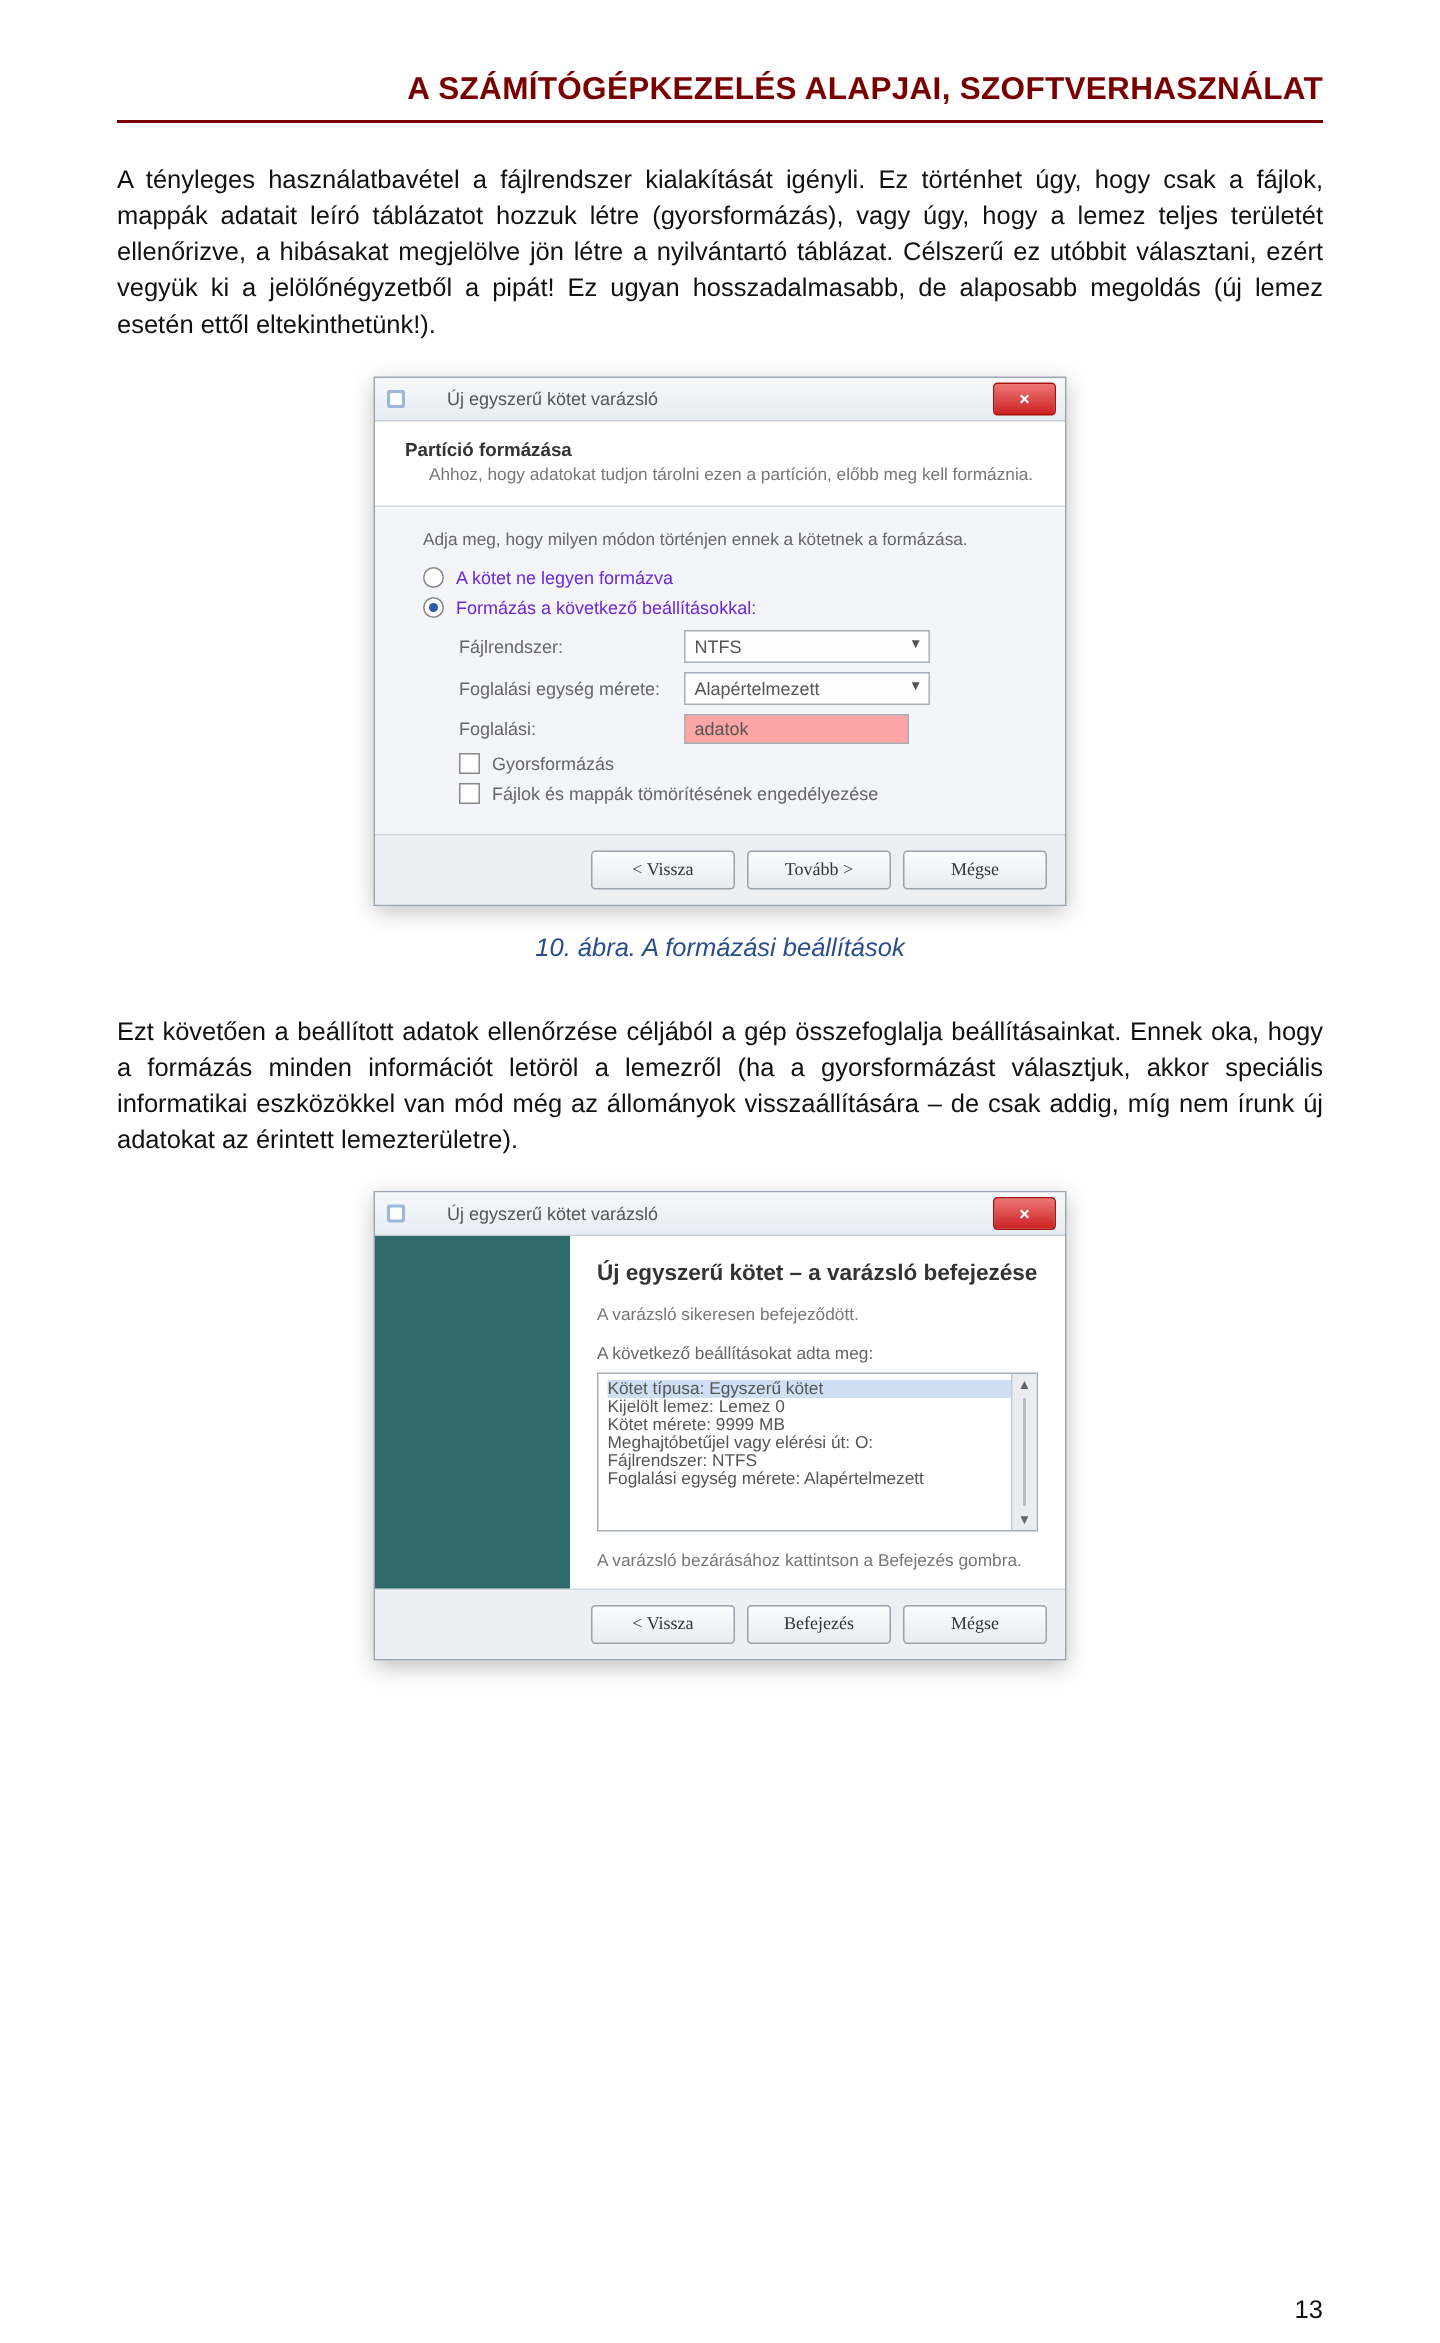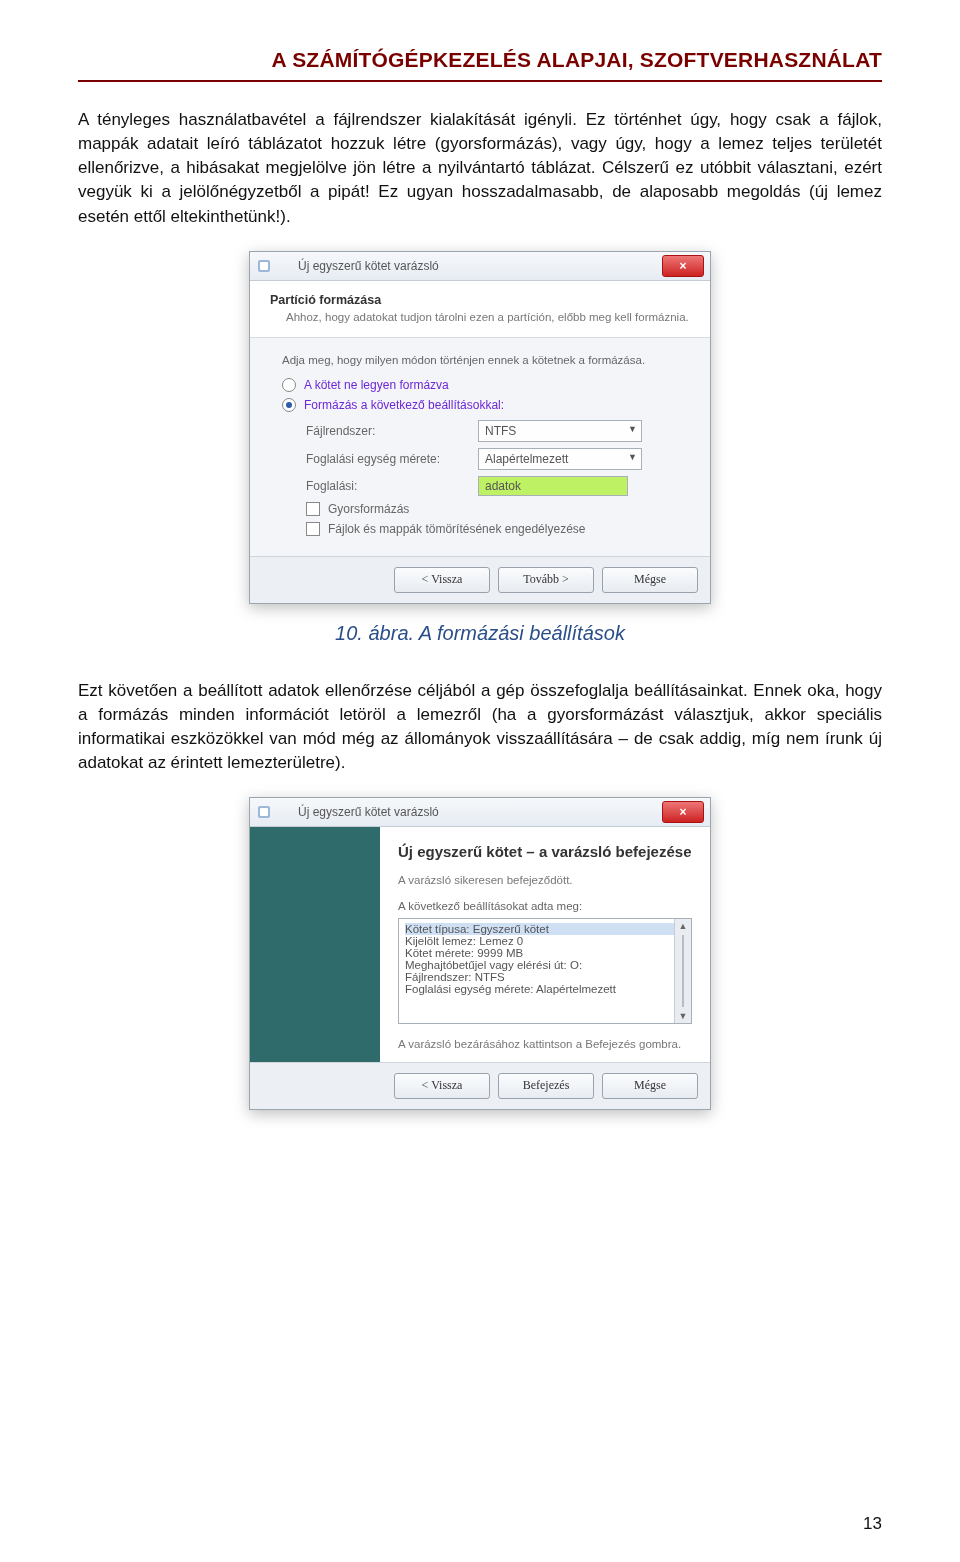--- a/index.html
+++ b/index.html
@@ -1,42 +1,42 @@
 <!DOCTYPE html>
 <html><head>
 <meta charset="utf-8">
 <style>
   html,body{margin:0;padding:0;background:#fff;font-family:"Trebuchet MS","Segoe UI",Arial,sans-serif;color:#111;}
   .page{width:960px;min-height:1562px;position:relative;box-sizing:border-box;padding:48px 78px 40px 78px;}
   .header-title{color:#7a0000;font-size:21px;text-align:right;margin:0 0 8px 0;font-weight:700;letter-spacing:.2px;}
   .header-rule{border:none;border-top:2px solid #7a0000;margin:0 0 26px 0;}
   .body-text{font-size:17px;line-height:1.42;text-align:justify;margin:0 0 22px 0;}
   .figure{display:flex;flex-direction:column;align-items:center;margin:10px 0;}
-  .caption{color:#2a4e8a;font-style:italic;font-size:20px;margin:18px 0 24px 0;text-align:center;}
-  .pageno{position:absolute;bottom:28px;right:78px;font-size:17px;color:#111;}
+  .caption{color:#2a4e8a;font-style:italic;font-size:17px;margin:18px 0 24px 0;text-align:center;}
+  .pageno{position:absolute;bottom:12px;right:78px;font-size:17px;color:#111;}
   
   .wiz{width:460px;background:#fff;border:1px solid #9aa5b0;box-shadow:0 4px 14px rgba(0,0,0,.25);font-family:"Segoe UI",Arial,sans-serif;color:#444;font-size:12px;}
   .wiz-titlebar{display:flex;align-items:center;height:28px;background:linear-gradient(#f6f8fb,#e6ecf3);border-bottom:1px solid #c6ccd4;padding:0 6px;gap:20px;}
   .wiz-titlebar .icon{width:16px;height:16px;margin-right:6px;display:inline-block;}
   .wiz-titlebar .title-text{flex:1;font-size:12px;color:#555;}
   .wiz-close{width:40px;height:20px;border-radius:3px;background:linear-gradient(#e77,#c22);display:flex;align-items:center;justify-content:center;color:#fff;font-weight:bold;font-size:12px;margin-left:4px;border:1px solid #a11;}
   .wiz-head{padding:12px 16px 14px 20px;border-bottom:1px solid #d6dbe1;}
   .wiz-head .h1{font-weight:bold;color:#333;margin-bottom:4px;font-size:12.5px;}
   .wiz-head .sub{color:#777;font-size:11.5px;margin-left:16px;}
   .wiz-body{background:#f3f5f8;padding:16px 22px 16px 32px;}
   .wiz-body .prompt{color:#666;margin-bottom:12px;font-size:11.5px;}
   .radio-row{display:flex;align-items:flex-end;margin:6px 0;color:#6d28d9;}
   .radio{width:12px;height:12px;border:1px solid #888;border-radius:50%;margin-right:8px;display:inline-flex;align-items:center;justify-content:center;background:#fff;}
   .radio.sel::after{content:"";width:6px;height:6px;background:#2b5bab;border-radius:50%;}
   .fields{margin-left:24px;margin-top:8px;}
-  .frow{display:flex;align-items:center;margin:6px 0;gap:22px;}
+  .frow{display:flex;align-items:center;margin:6px 0;}
   .flabel{width:150px;color:#666;}
   .dd{width:150px;height:20px;border:1px solid #a7afb8;background:#fefefe;display:flex;align-items:center;padding:0 6px;color:#555;position:relative;}
   .dd .chev{position:absolute;right:4px;top:3px;font-size:9px;color:#555;}
-  .tbox{width:150px;height:20px;border:1px solid #a7afb8;background:#bef264;color:#555;padding:0 6px;box-sizing:border-box;font-family:inherit;font-size:12px;}
+  .tbox{width:150px;height:20px;border:1px solid #a7afb8;background:#fca5a5;color:#555;padding:0 6px;box-sizing:border-box;font-family:inherit;font-size:12px;}
   .chk-row{display:flex;align-items:center;margin:6px 0 4px 24px;color:#666;}
   .chk{width:12px;height:12px;border:1px solid #888;background:#fff;margin-right:8px;display:inline-flex;align-items:center;justify-content:center;font-size:10px;color:#2b5bab;}
   .wiz-foot{background:#eceff3;border-top:1px solid #cfd5db;padding:10px 12px;display:flex;justify-content:flex-end;gap:8px;font-family:Liberation Serif, serif;}
   .wbtn{height:24px;min-width:74px;background:linear-gradient(#fbfcfe,#e7ecf2);border:1px solid #9aa3ad;border-radius:3px;color:#333;font-size:12px;display:inline-flex;align-items:center;justify-content:center;padding:0 10px;}
   
   .wiz2-left{width:130px;background:#2f6b6b;}
   .wiz2-wrap{display:flex;}
   .wiz2-right{flex:1;padding:16px 18px 12px 18px;background:#fff;}
   .wiz2-h{font-weight:bold;color:#333;font-size:15px;line-height:1.25;margin-bottom:12px;}
   .wiz2-sub{color:#777;margin-bottom:14px;font-size:11.5px;}

